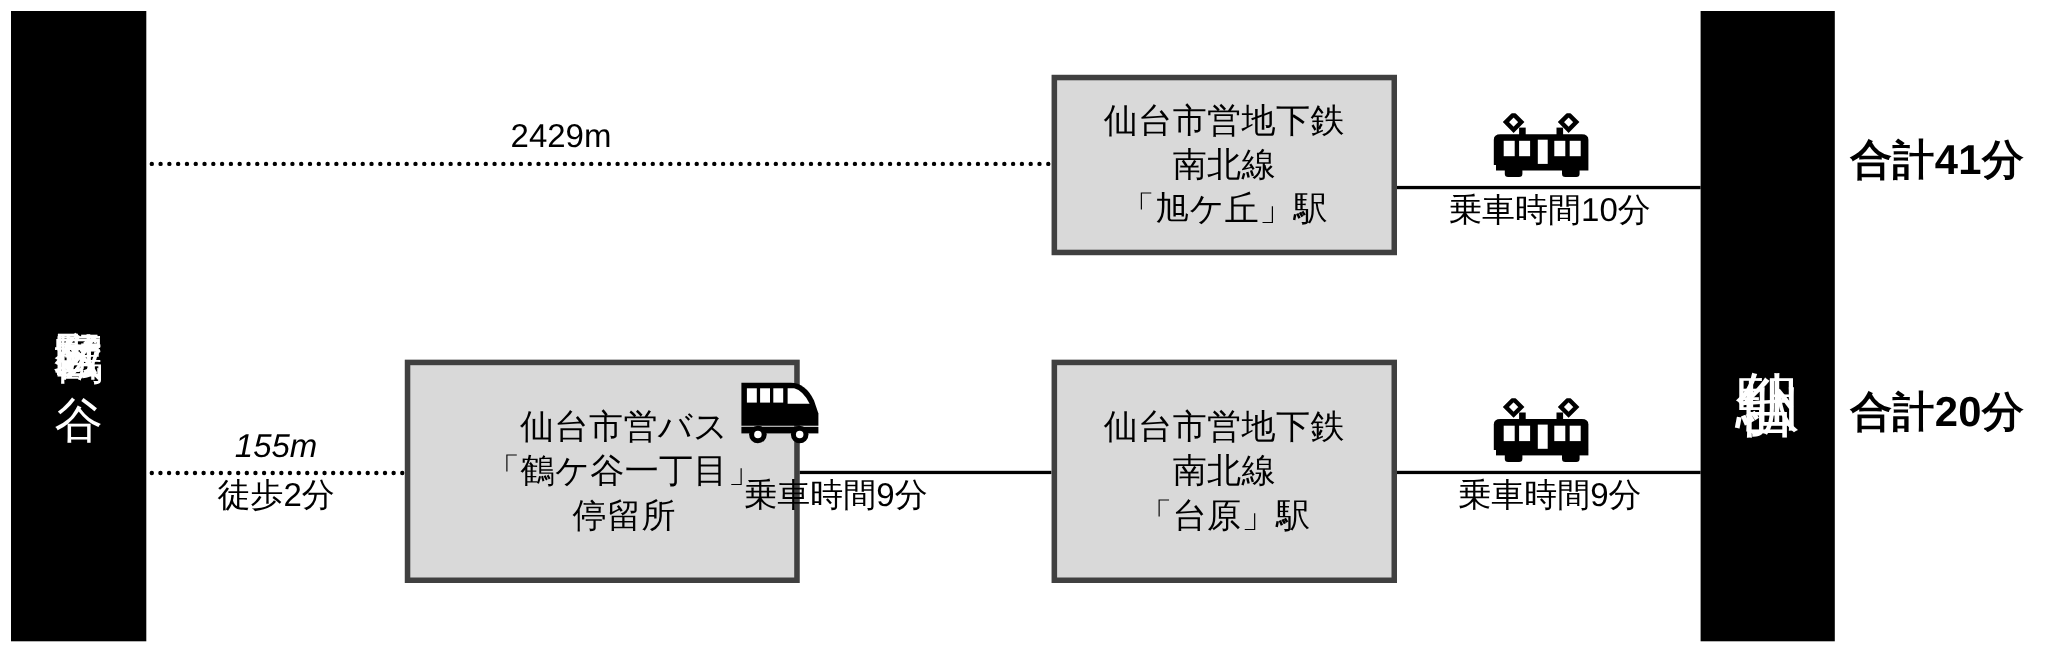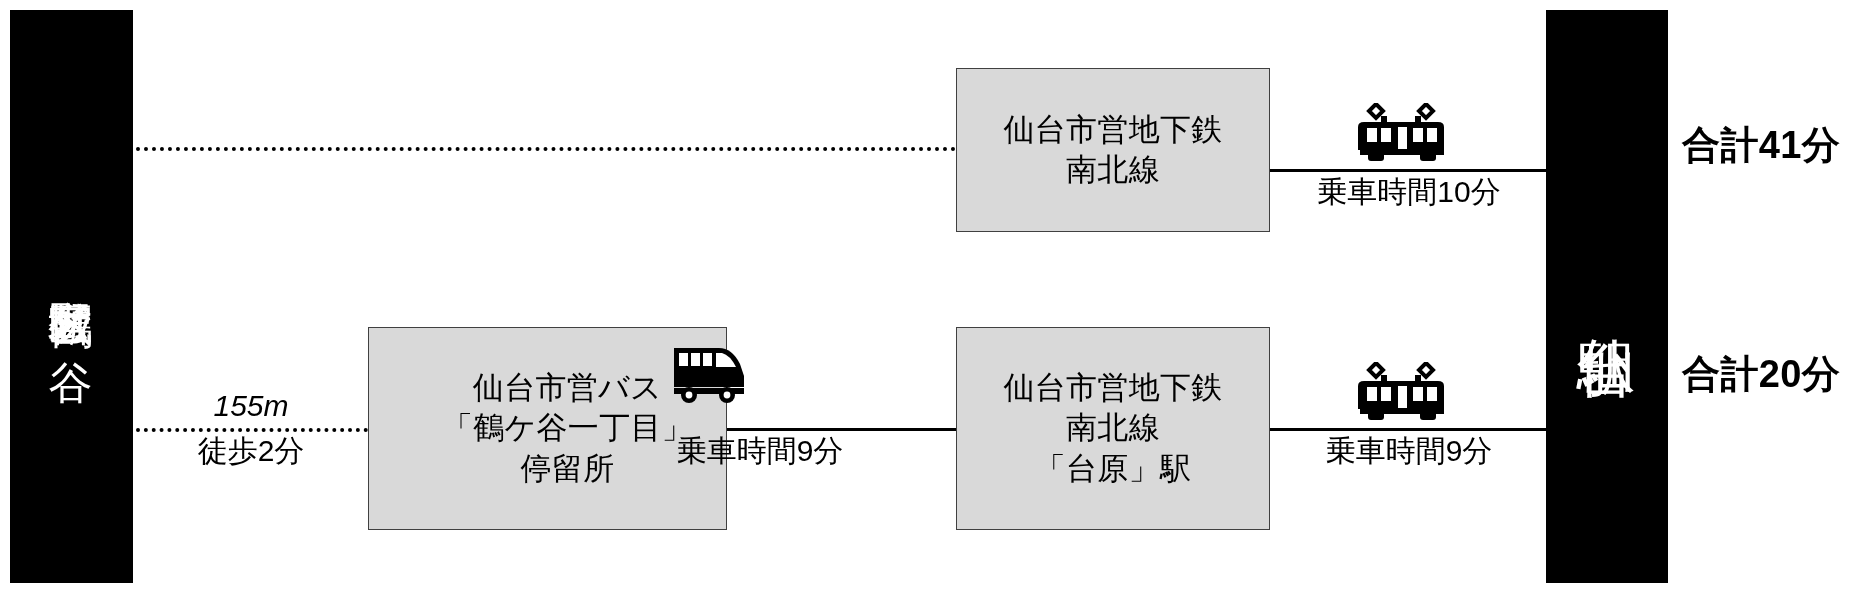--- a/index.html
+++ b/index.html
@@ -52,21 +52,21 @@
     height: 573px;
   }
   #dest-bar .vtext {
     font-size: 58px;
   }
 
   
   .node-box {
     position: absolute;
     background: #d9d9d9;
-    border: 1px solid #404040;
+    border: 5px solid #404040;
     box-sizing: border-box;
     display: flex;
     flex-direction: column;
     align-items: center;
     justify-content: center;
     line-height: 1.30;
     font-size: 31px;
     letter-spacing: 0.01em;
     white-space: nowrap;
   }
@@ -162,25 +162,27 @@
   <div class="endbar" id="origin-bar">
     <span class="vtext">宮城野区鶴ケ谷</span>
   </div>
 
   <div class="endbar" id="dest-bar">
     <span class="vtext">仙台駅</span>
   </div>
 
   <div class="walk-line" id="walk-line-top"></div>
 
+  <div class="seg-label seg-above" id="label-walk-top-dist">2429m</div>
 
 
   <div class="node-box" id="box-asahigaoka">
     <span class="ln">仙台市営地下鉄</span>
     <span class="ln">南北線</span>
+    <span class="ln">「旭ケ丘」駅</span>
   </div>
 
   <div class="veh-icon" id="icon-train-top">
     <svg viewBox="0 0 126 60" xmlns="http://www.w3.org/2000/svg" aria-hidden="true">
 
       <path d="M38 1 L45 8 L38 15 L31 8 Z" fill="none" stroke="#000" stroke-width="4"></path>
       <path d="M88 1 L95 8 L88 15 L81 8 Z" fill="none" stroke="#000" stroke-width="4"></path>
 
       <rect x="43" y="13" width="6" height="8" fill="#000"></rect>
       <rect x="77" y="13" width="6" height="8" fill="#000"></rect>

